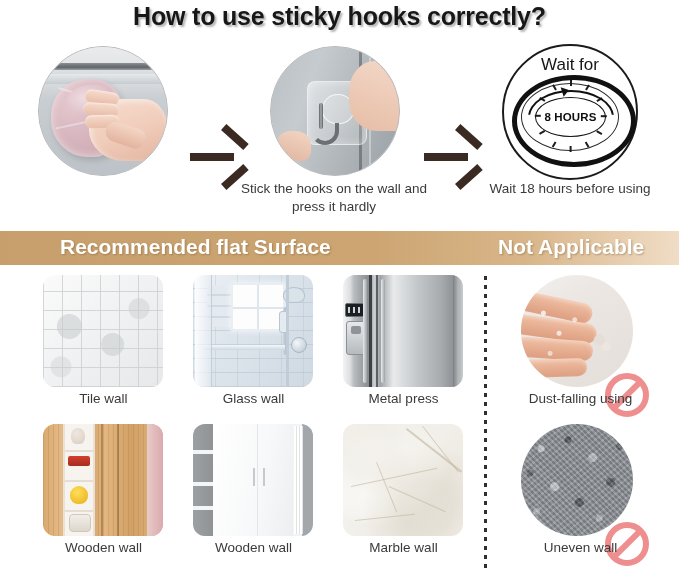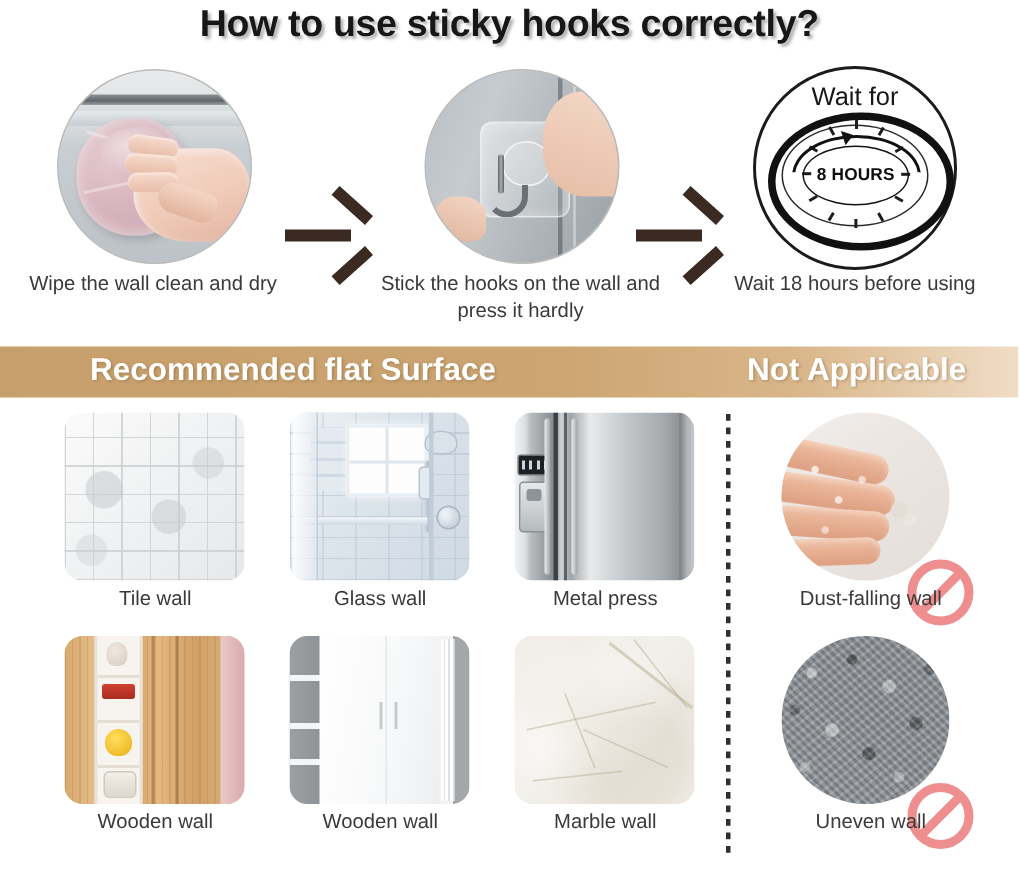--- a/index.html
+++ b/index.html
@@ -37,21 +37,21 @@
     width: 679px;
     height: 170px;
   }
   .step {
     position: absolute;
     top: 0;
     width: 172px;
     height: 170px;
   }
   .step.s1 { left: 16px; }
-  .step.s2 { left: 261px; }
+  .step.s2 { left: 248px; }
   .step.s3 { left: 484px; }
 
   .circle-photo {
     position: absolute;
     left: 22px; top: 2px;
     width: 128px; height: 128px;
     border-radius: 50%;
     overflow: hidden;
     border: 1px solid #b9b9b9;
     background: #cfd3d6;
@@ -658,21 +658,20 @@
       <div class="wipe-ledge2"></div>
       <div class="cloth">
         <div class="cloth-fold"></div>
       </div>
       <div class="hand"></div>
       <div class="finger f1"></div>
       <div class="finger f2"></div>
       <div class="finger f3"></div>
       <div class="thumb"></div>
     </div>
-    <div class="step-caption">Wipe the wall clean and dry</div>
   </div>
 
   <div class="arrow a1">
     <div class="shaft"></div>
     <div class="head-top"></div>
     <div class="head-bot"></div>
   </div>
 
   <div class="step s2">
     <div class="circle-photo">
@@ -775,21 +774,21 @@
 
   <div class="cell c-r1 c-x4 na-cell">
     <div class="na-circle dust-circle">
       <div class="dust-finger df1"></div>
       <div class="dust-finger df2"></div>
       <div class="dust-finger df3"></div>
       <div class="dust-finger df4"></div>
       <div class="dust-specks"></div>
     </div>
     <div class="no-sign"></div>
-    <div class="cap">Dust-falling wall</div>
+    <div class="cap">Dust-falling using</div>
   </div>
 
   <div class="cell c-r2 c-x1">
     <div class="thumb-box">
       <div class="wood-wall">
         <div class="ww-right"></div>
         <div class="ww-shelf">
           <div class="ww-shelf-line" style="top:26px"></div>
           <div class="ww-shelf-line" style="top:56px"></div>
           <div class="ww-shelf-line" style="top:86px"></div>

